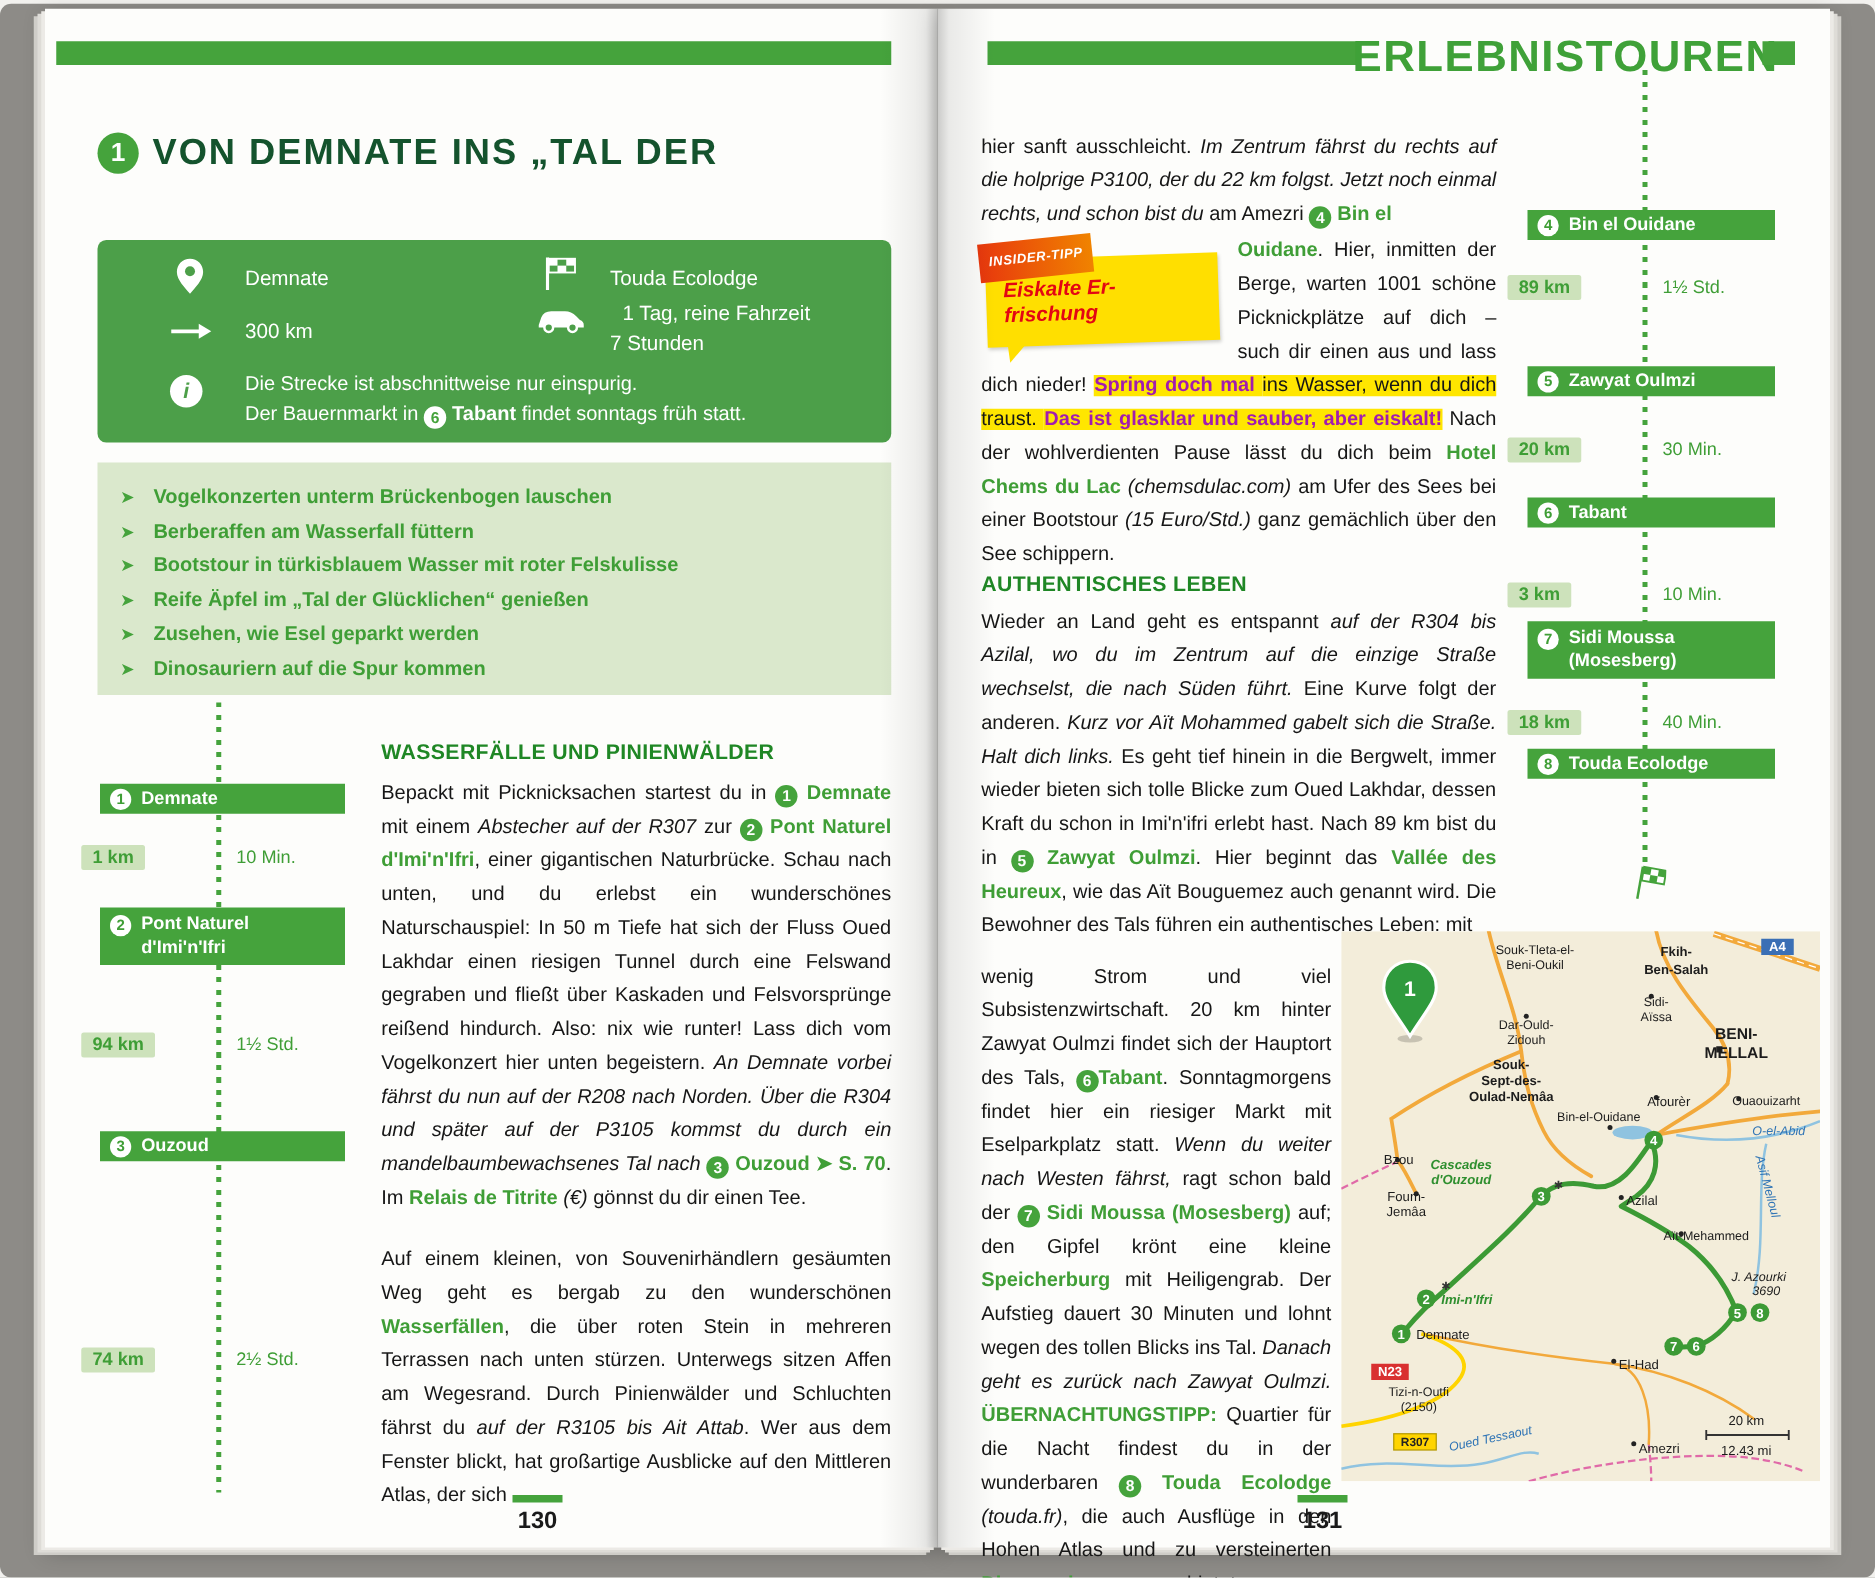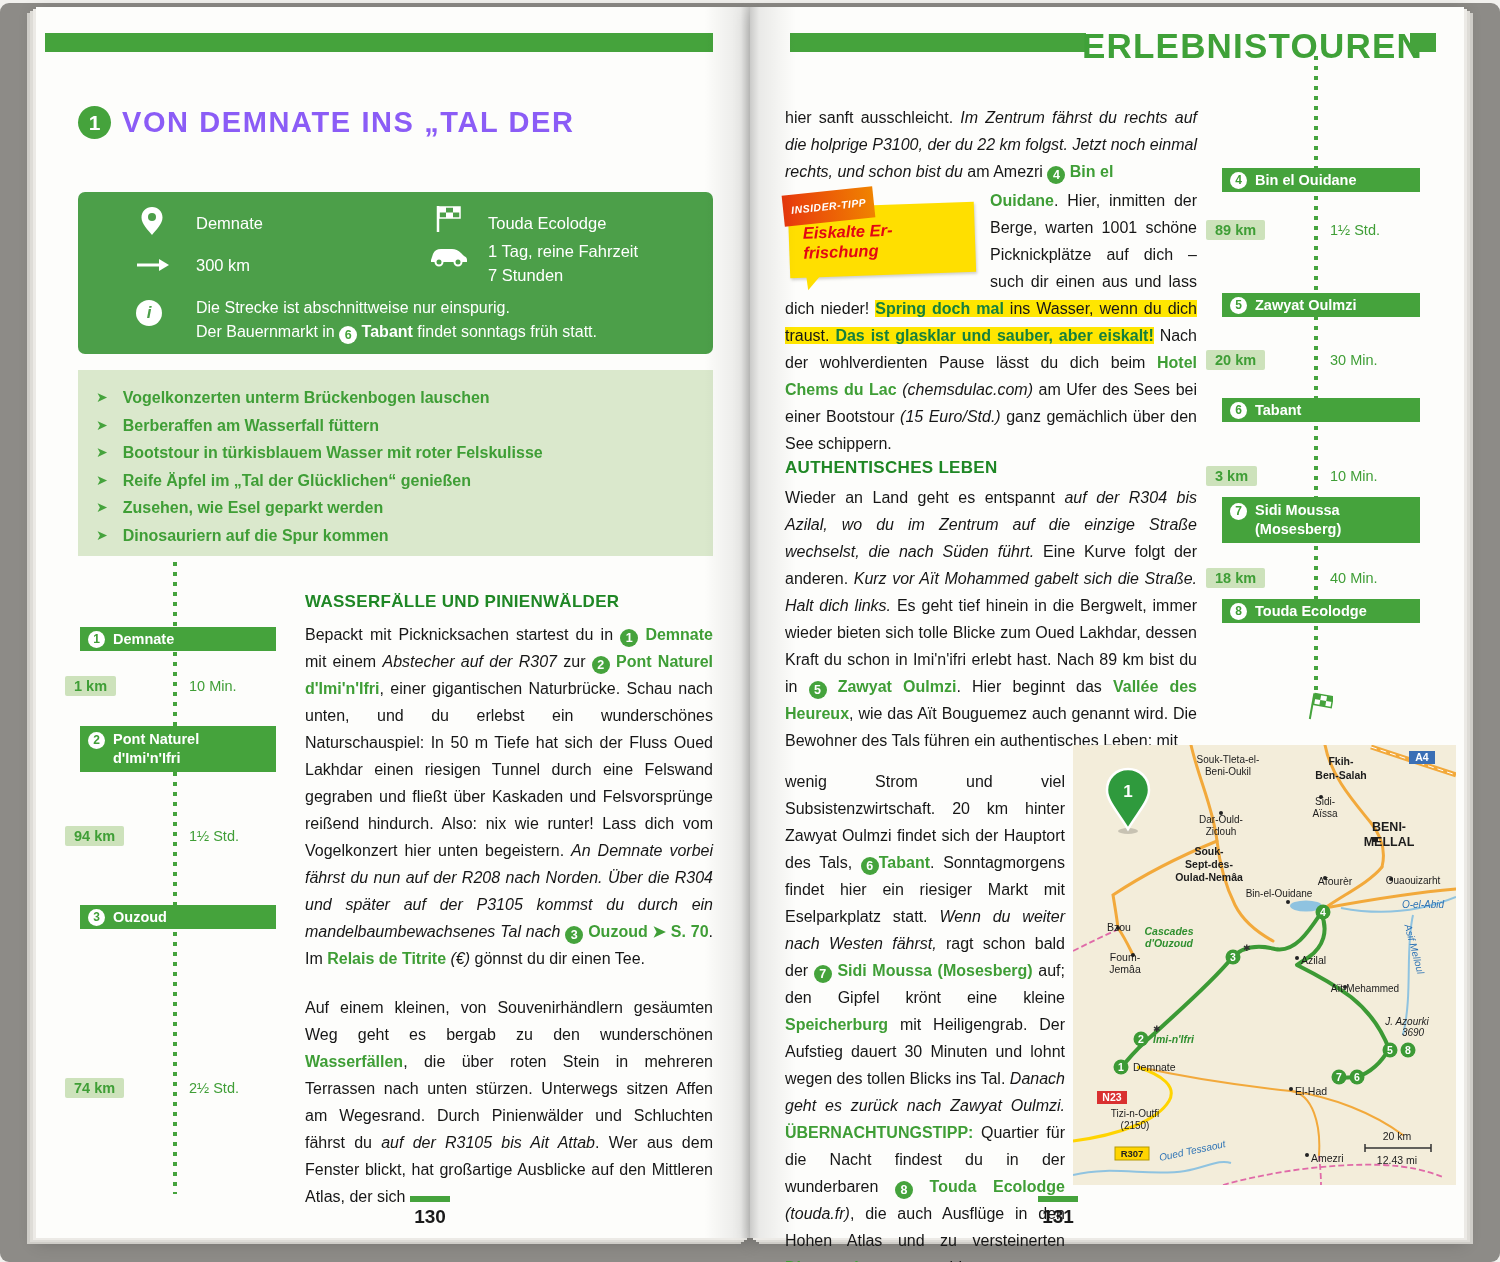--- a/index.html
+++ b/index.html
@@ -12,21 +12,21 @@
   .page.pl { left:36px;  box-shadow:-3px 2px 0 #eceae6, -6px 4px 0 #dedcd7, -9px 6px 0 #cfcdc8, 0 4px 16px rgba(0,0,0,.22); }
   .page.pr { left:750px; box-shadow: 3px 2px 0 #eceae6,  6px 4px 0 #dedcd7,  9px 6px 0 #cfcdc8, 0 4px 16px rgba(0,0,0,.22); }
   .spine { position:absolute; left:704px; top:7px; width:92px; height:1231px; z-index:6; pointer-events:none;
            background:linear-gradient(90deg, rgba(0,0,0,0) 0%, rgba(0,0,0,.08) 40%, rgba(0,0,0,.20) 50%, rgba(0,0,0,.08) 60%, rgba(0,0,0,0) 100%); }
 
   .gbar { background:#45a33c; }
   .hdr-title { position:absolute; font-size:35px; font-weight:700; color:#3fa138; letter-spacing:1.2px; text-align:right; width:320px; }
 
   .tour-num { position:absolute; width:33px; height:33px; border-radius:50%; background:#45a33c; color:#fff;
               font-size:21px; font-weight:700; text-align:center; line-height:33px; }
-  .title-l { position:absolute; font-size:29px; font-weight:700; color:#8b5cf6; letter-spacing:1.6px; white-space:nowrap; }
+  .title-l { position:absolute; font-size:29px; font-weight:700; color:#14532d; letter-spacing:1.6px; white-space:nowrap; }
 
   .info-box { position:absolute; left:78px; top:192px; width:635px; height:162px; background:#4c9f49; border-radius:7px; color:#fff; }
   .ib-txt { position:absolute; font-size:16.5px; color:#fff; }
   .ib-note { position:absolute; font-size:16px; line-height:24px; color:#fff; }
   .ib-info-circle { position:absolute; width:26px; height:26px; border-radius:50%; background:#fff; color:#4c9f49;
                     font-weight:700; font-size:17px; text-align:center; line-height:26px; font-style:italic; }
 
   .hl-box { position:absolute; left:78px; top:370px; width:635px; height:186px; background:#dae8cc; padding:17px 14px 0 18px; }
   .hl-row { display:flex; gap:15px; margin-bottom:6.5px; align-items:flex-start; }
   .hl-bullet { color:#45a33c; font-size:14px; line-height:21px; }
@@ -46,21 +46,21 @@
   .leg-l { width:104px; display:flex; justify-content:flex-start; }
   .leg-km { font-weight:700; background:#cde2bb; padding:2px 9px; border-radius:2px; }
   .leg-r { padding-left:20px; }
 
   .sec-head { font-size:17px; font-weight:700; color:#1f8725; letter-spacing:.3px; margin-bottom:9px; }
   .body-text { font-size:16px; line-height:27px; text-align:justify; color:#161616; hyphens:auto; -webkit-hyphens:auto; }
   .seg-i   { font-style:italic; }
   .seg-b   { font-weight:700; }
   .seg-g   { color:#3f9e36; font-weight:700; }
   .seg-hl  { background:#ffe600; }
-  .seg-hlg { background:#ffe600; color:#15803d; font-weight:700; }
+  .seg-hlg { background:#ffe600; color:#a21caf; font-weight:700; }
   .seg-num  { display:inline-block; width:18px; height:18px; border-radius:50%; background:#45a33c; color:#fff;
               font-size:12.5px; font-weight:700; line-height:18px; text-align:center; vertical-align:-2px; font-style:normal; }
   .seg-numw { display:inline-block; width:18px; height:18px; border-radius:50%; background:#fff; color:#45a33c;
               font-size:12.5px; font-weight:700; line-height:18px; text-align:center; vertical-align:-2px; }
 
   .tip-bubble { float:left; position:relative; width:192px; height:88px; margin:6px 13px 14px 0; }
   .tip-body { position:absolute; left:4px; top:12px; right:2px; bottom:6px; background:#ffdf00; transform:rotate(-2deg);
               display:flex; align-items:center; padding-left:14px; font-weight:700; font-style:italic; font-size:16.5px;
               color:#e30613; line-height:20px; box-shadow:1px 2px 3px rgba(0,0,0,.18); }
   .tip-ribbon { position:absolute; top:-2px; left:-2px; background:linear-gradient(90deg,#e8380d,#f08300); color:#fff;
@@ -120,21 +120,21 @@
         </svg>
     </span>
     <span class="ib-txt" style="left:118px;top:64px">300 km</span>
     <span class="abs" style="left:350px;top:54px">
       <svg width="40" height="22" viewBox="0 0 40 22">
           <path d="M3 14 L5 8 Q7 3 13 3 L24 3 Q29 3 33 7 L36 10 Q39 11 39 14 L39 16 L3 16 Z" fill="#fff"></path>
           <circle cx="11" cy="16" r="3.5" fill="#4c9f49" stroke="#fff" stroke-width="2"></circle>
           <circle cx="30" cy="16" r="3.5" fill="#4c9f49" stroke="#fff" stroke-width="2"></circle>
         </svg>
     </span>
-    <span class="ib-txt" style="left:410px;top:50px">1 Tag, reine Fahrzeit</span>
+    <span class="ib-txt" style="left:420px;top:50px">1 Tag, reine Fahrzeit</span>
     <span class="ib-txt" style="left:410px;top:74px">7 Stunden</span>
     <span class="ib-info-circle" style="left:58px;top:108px">i</span>
     <div class="ib-note" style="left:118px;top:104px;width:500px"><span>Die Strecke ist abschnittweise nur einspurig.</span></div>
     <div class="ib-note" style="left:118px;top:128px;width:500px"><span>Der Bauernmarkt in </span><span class="seg-numw">6</span><span class="seg-b"> Tabant</span><span> findet sonntags früh statt.</span></div>
   </div>
 
   <div class="hl-box">
     <div class="hl-row">
         <span class="hl-bullet">➤</span>
         <span class="hl-text">Vogelkonzerten unterm Brückenbogen lauschen</span>

